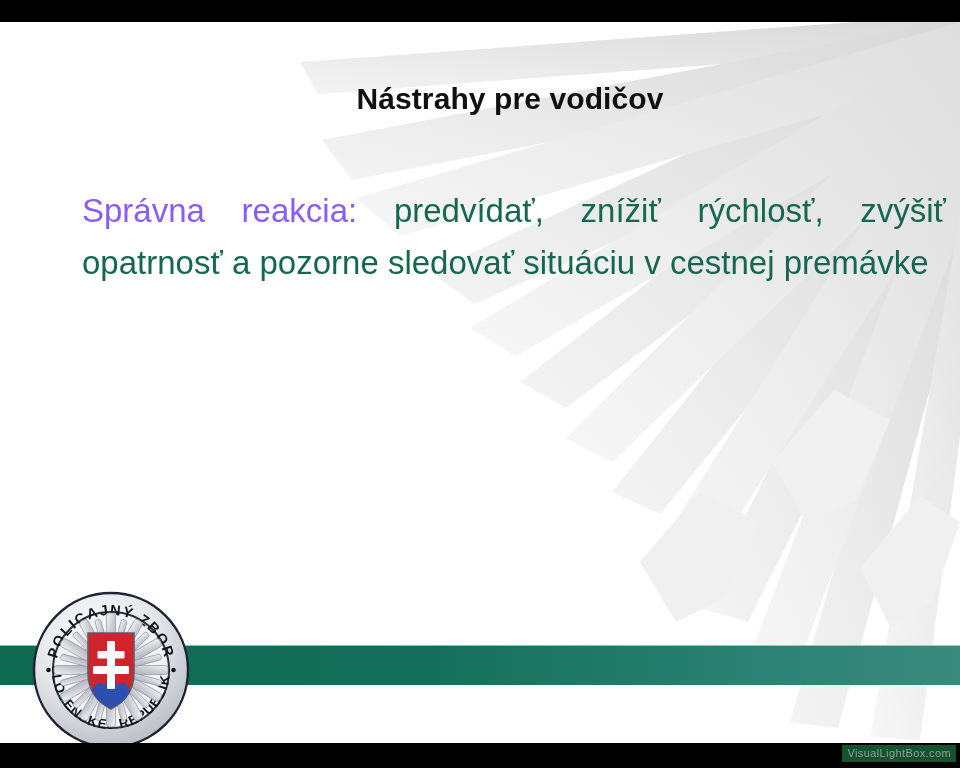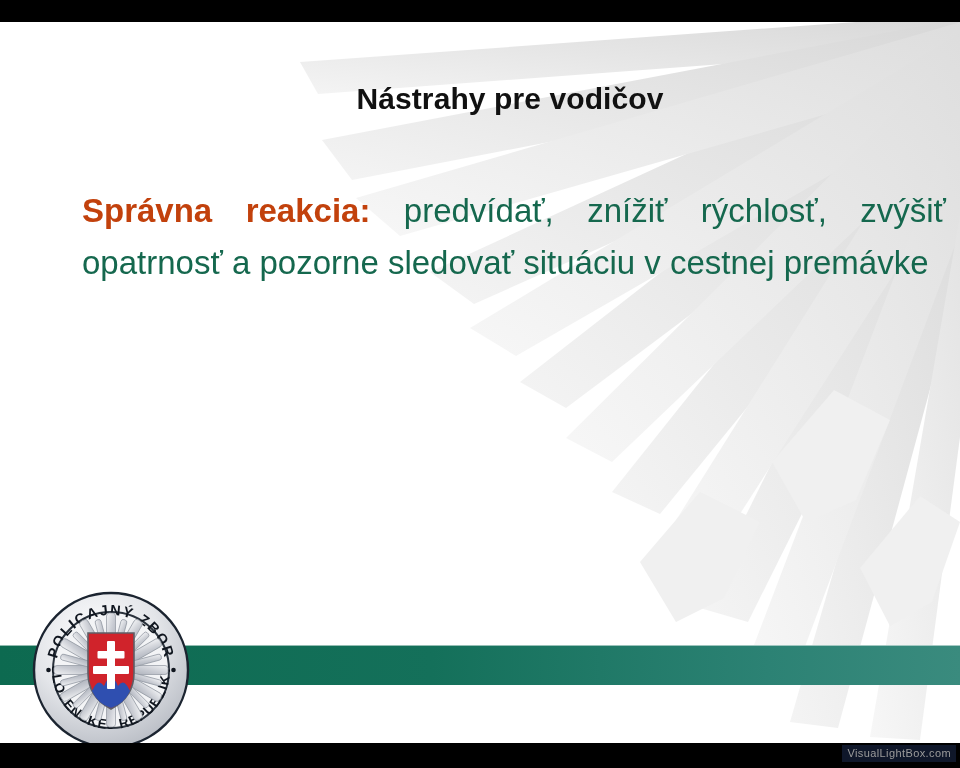--- a/index.html
+++ b/index.html
@@ -40,21 +40,21 @@
     background: #000000;
     z-index: 40;
   }
   .watermark {
     position: absolute;
     right: 4px;
     top: 745px;
     font-size: 11px;
     letter-spacing: 0.4px;
     color: #9b9b9b;
-    background: #0f172a;
+    background: #14532d;
     padding: 2px 5px 3px 5px;
     z-index: 41;
     font-family: "Liberation Sans", sans-serif;
   }
 
   
   .canvas {
     position: absolute;
     left: 0; top: 22px;
     width: 960px;
@@ -104,22 +104,22 @@
     text-justify: inter-word;
     hyphens: none;
   }
   .para:last-child { margin-bottom: 0; }
 
   .para .lead-bold {
     font-weight: bold;
     color: #15684e;
   }
   .para .lead-black {
-    color: #c2410c;
-    font-weight: bold;
+    color: #8b5cf6;
+    font-weight: normal;
   }
 
   
   .green-band {
     position: absolute;
     left: 0;
     top: 623px;           
     width: 960px;
     height: 40px;
     background: linear-gradient(90deg, #0d6a50 0%, #14705a 45%, #2c8274 80%, #3a8b7e 100%);

